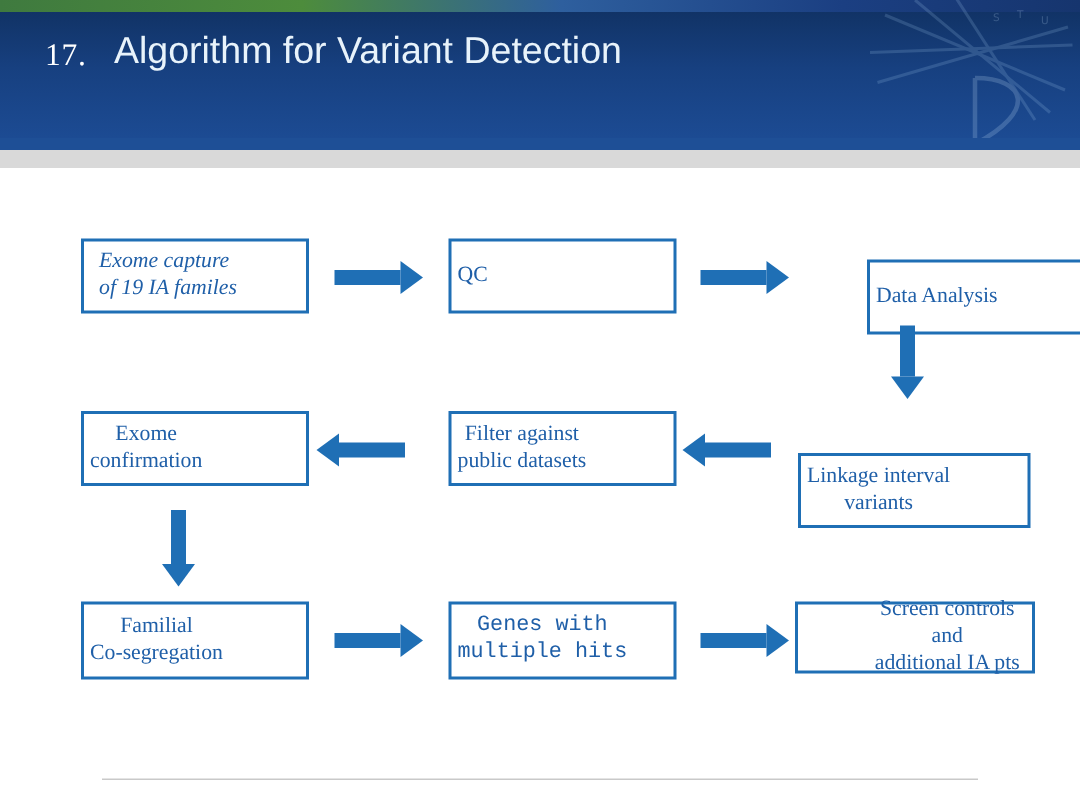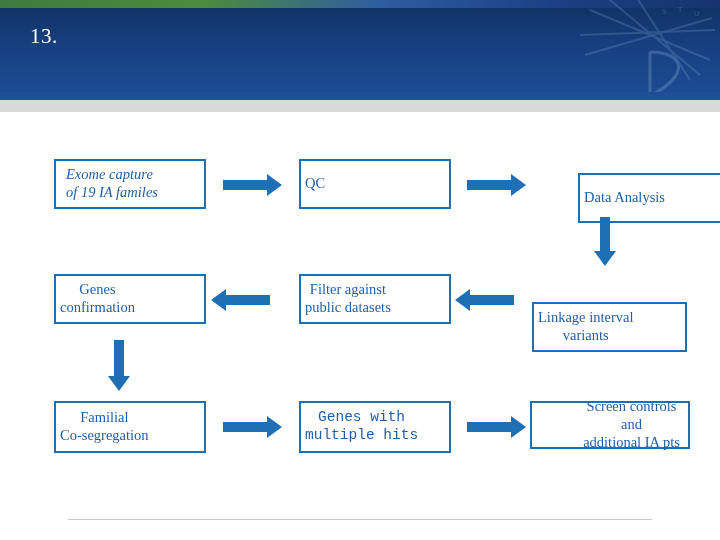--- a/index.html
+++ b/index.html
@@ -189,21 +189,22 @@
       <path d="M70 52 L70 96"></path>
       <path d="M70 52 C 104 52, 112 74, 70 96"></path>
     </g>
     <g fill="#bcd8f2" font-family="DejaVu Sans, sans-serif" font-size="7">
       <text x="82" y="14">S</text>
       <text x="98" y="12">T</text>
       <text x="114" y="16">U</text>
     </g>
   </svg>
 
-  <div class="slide-number">13.</div>
+  <div class="slide-number">17.</div>
+  <div class="slide-title">Algorithm for Variant Detection</div>
   <div class="header-underline"></div>
 </div>
 
 <div class="content-bg"></div>
 <div class="grey-strip"></div>
 
 <div class="flow">
 
   <div class="node left-align" style="left:54px; top:47px; width:152px; height:50px;font-style:italic;">
     <span>Exome capture
@@ -218,21 +219,21 @@
 
   <div class="arrow-h right" style="left:467px; top:68px; width:44px;"></div>
 
   <div class="node" style="left:532px; top:61px; width:155px; height:50px;margin-left:46px;">
     <span>Data Analysis</span>
   </div>
 
   <div class="arrow-v" style="left:600px; top:105px; width:10px; height:34px;"></div>
 
   <div class="node" style="left:54px; top:162px; width:152px; height:50px;">
-    <span>Genes
+    <span>Exome
 confirmation</span>
   </div>
 
   <div class="arrow-h left" style="left:226px; top:183px; width:44px;"></div>
 
   <div class="node" style="left:299px; top:162px; width:152px; height:50px;">
     <span>Filter against
 public datasets</span>
   </div>
 

